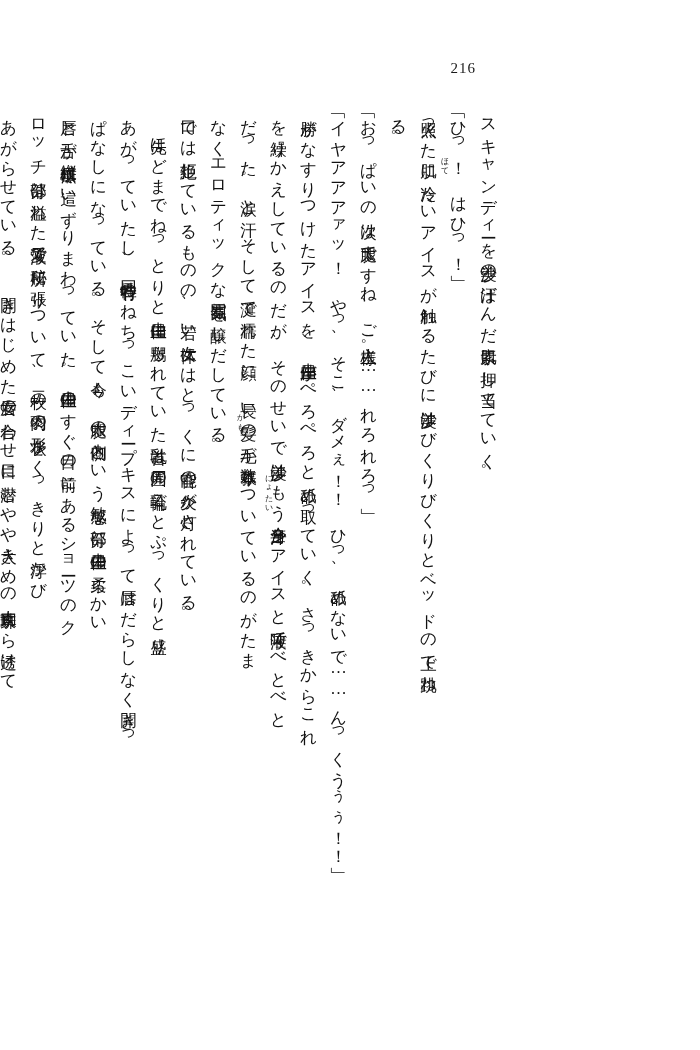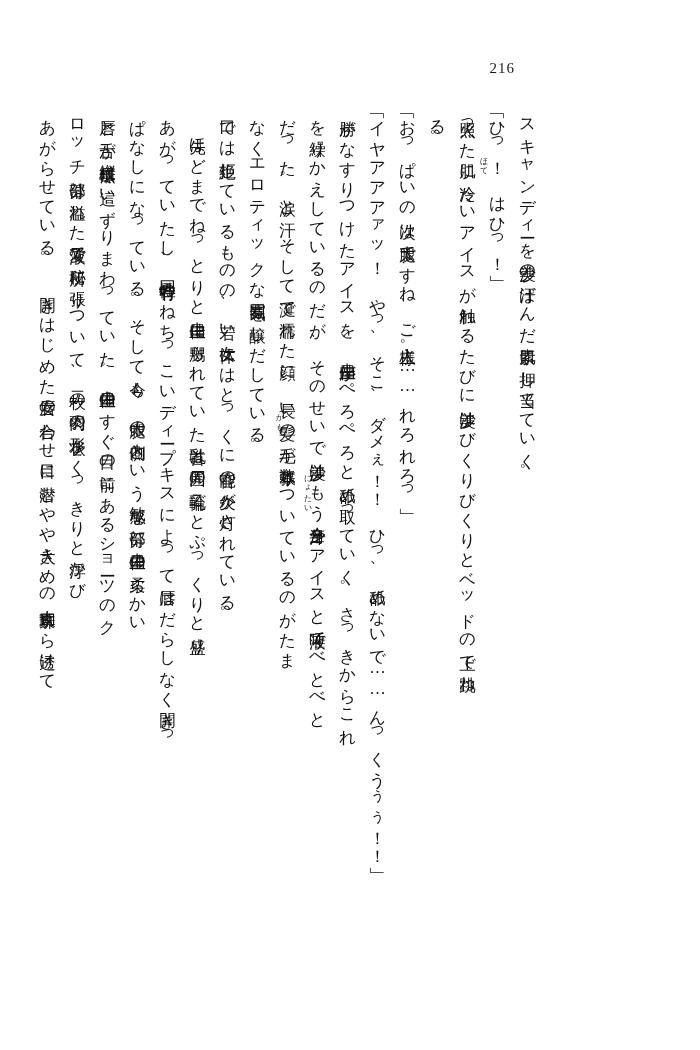--- a/index.html
+++ b/index.html
@@ -13,21 +13,20 @@
     font-family: "Liberation Serif", "DejaVu Serif", serif;
     color: #111111;
     overflow: hidden;
   }
   .page {
     position: relative;
     width: 568px;
     height: 1050px;
     box-sizing: border-box;
     background: #ffffff;
-    margin-left: 39px;
   }
   .page-number {
     position: absolute;
     top: 60px;
     right: 92px;
     font-size: 15px;
     letter-spacing: 1px;
     color: #1a1a1a;
   }
   .text-block {

